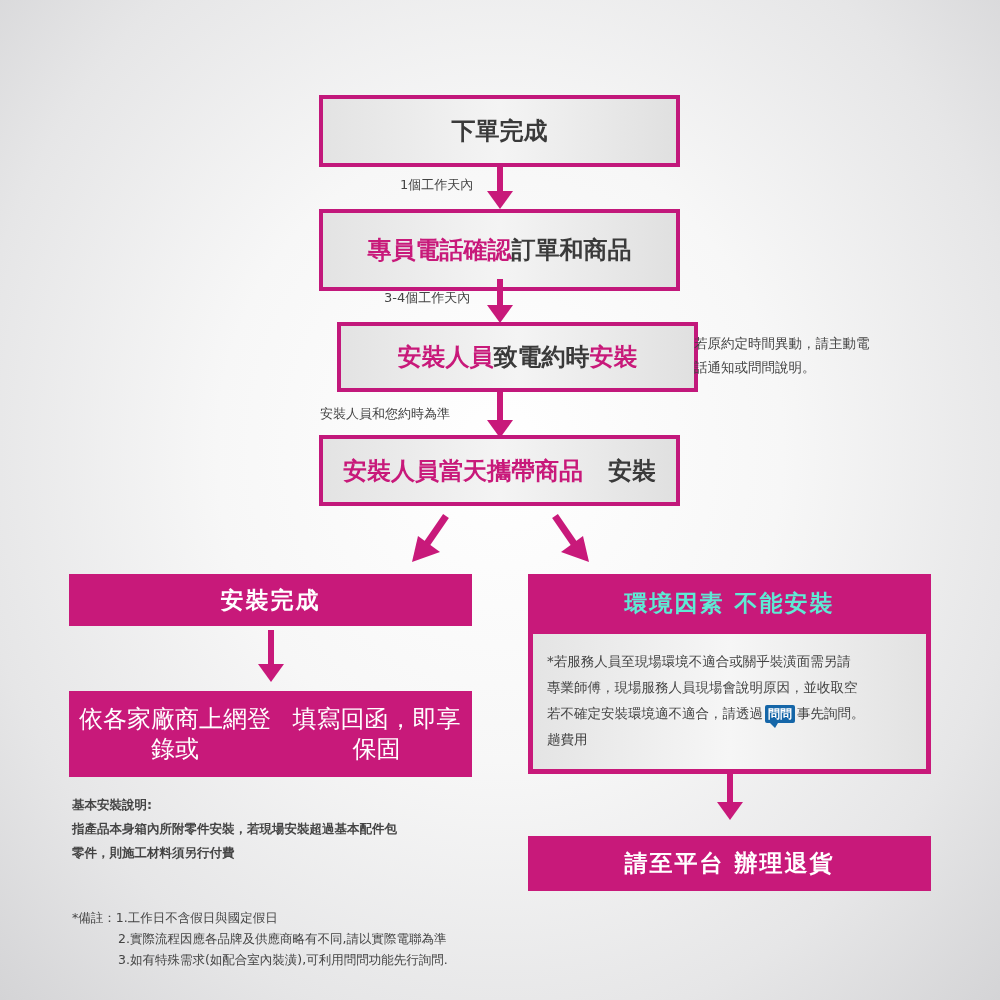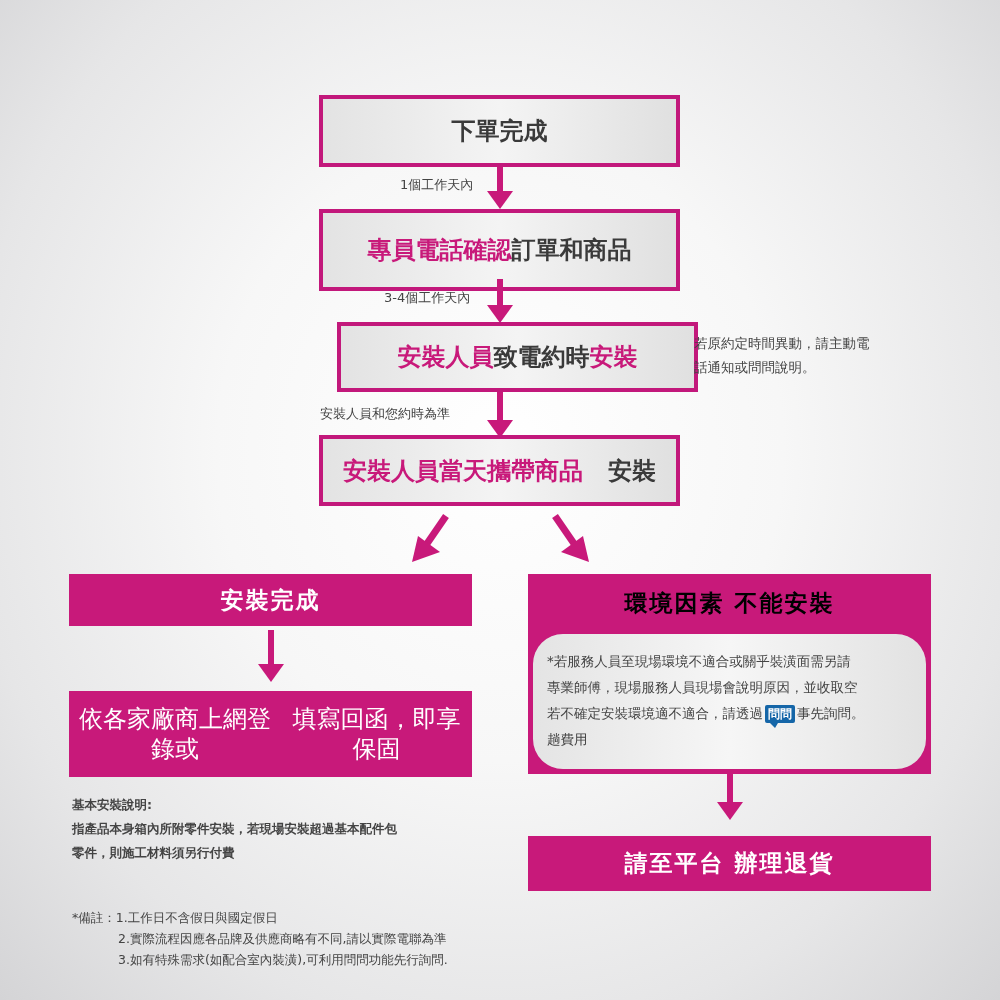--- a/index.html
+++ b/index.html
@@ -31,27 +31,27 @@
   }
   .note { position:absolute; font-size:13px; color:#444; white-space:nowrap; }
   .side-note { position:absolute; font-size:13.5px; color:#444; line-height:24px; }
   .small-text { position:absolute; font-size:12.5px; color:#444; line-height:24px; white-space:nowrap; }
   .env-panel {
     position:absolute; left:528px; top:574px; width:403px; height:200px;
     box-sizing:border-box; background:#c8197a;
   }
   .env-title {
     height:58px; display:flex; align-items:center; justify-content:center;
-    color:#000000; font-weight:bold; font-size:23px; letter-spacing:2px;
+    color:#5eead4; font-weight:bold; font-size:23px; letter-spacing:2px;
   }
   .env-body {
     position:absolute; left:5px; top:60px; right:5px; bottom:5px;
     background: linear-gradient(90deg, #e4e4e4 0%, #f6f6f6 50%, #e2e2e2 100%);
     padding:14px 10px 1px 14px; box-sizing:border-box;
-    font-size:13.5px; color:#444; line-height:26px;border-radius:30px;
+    font-size:13.5px; color:#444; line-height:26px;
   }
   .wenwen {
     display:inline-block; position:relative; background:#1566a8; color:#fff;
     font-size:12px; font-weight:bold; padding:0 3px; line-height:18px; border-radius:2px;
     vertical-align:middle; margin:0 2px;
   }
   .wenwen::after {
     content:""; position:absolute; left:5px; bottom:-5px; width:0; height:0;
     border-left:5px solid transparent; border-right:3px solid transparent; border-top:5px solid #1566a8;
   }

